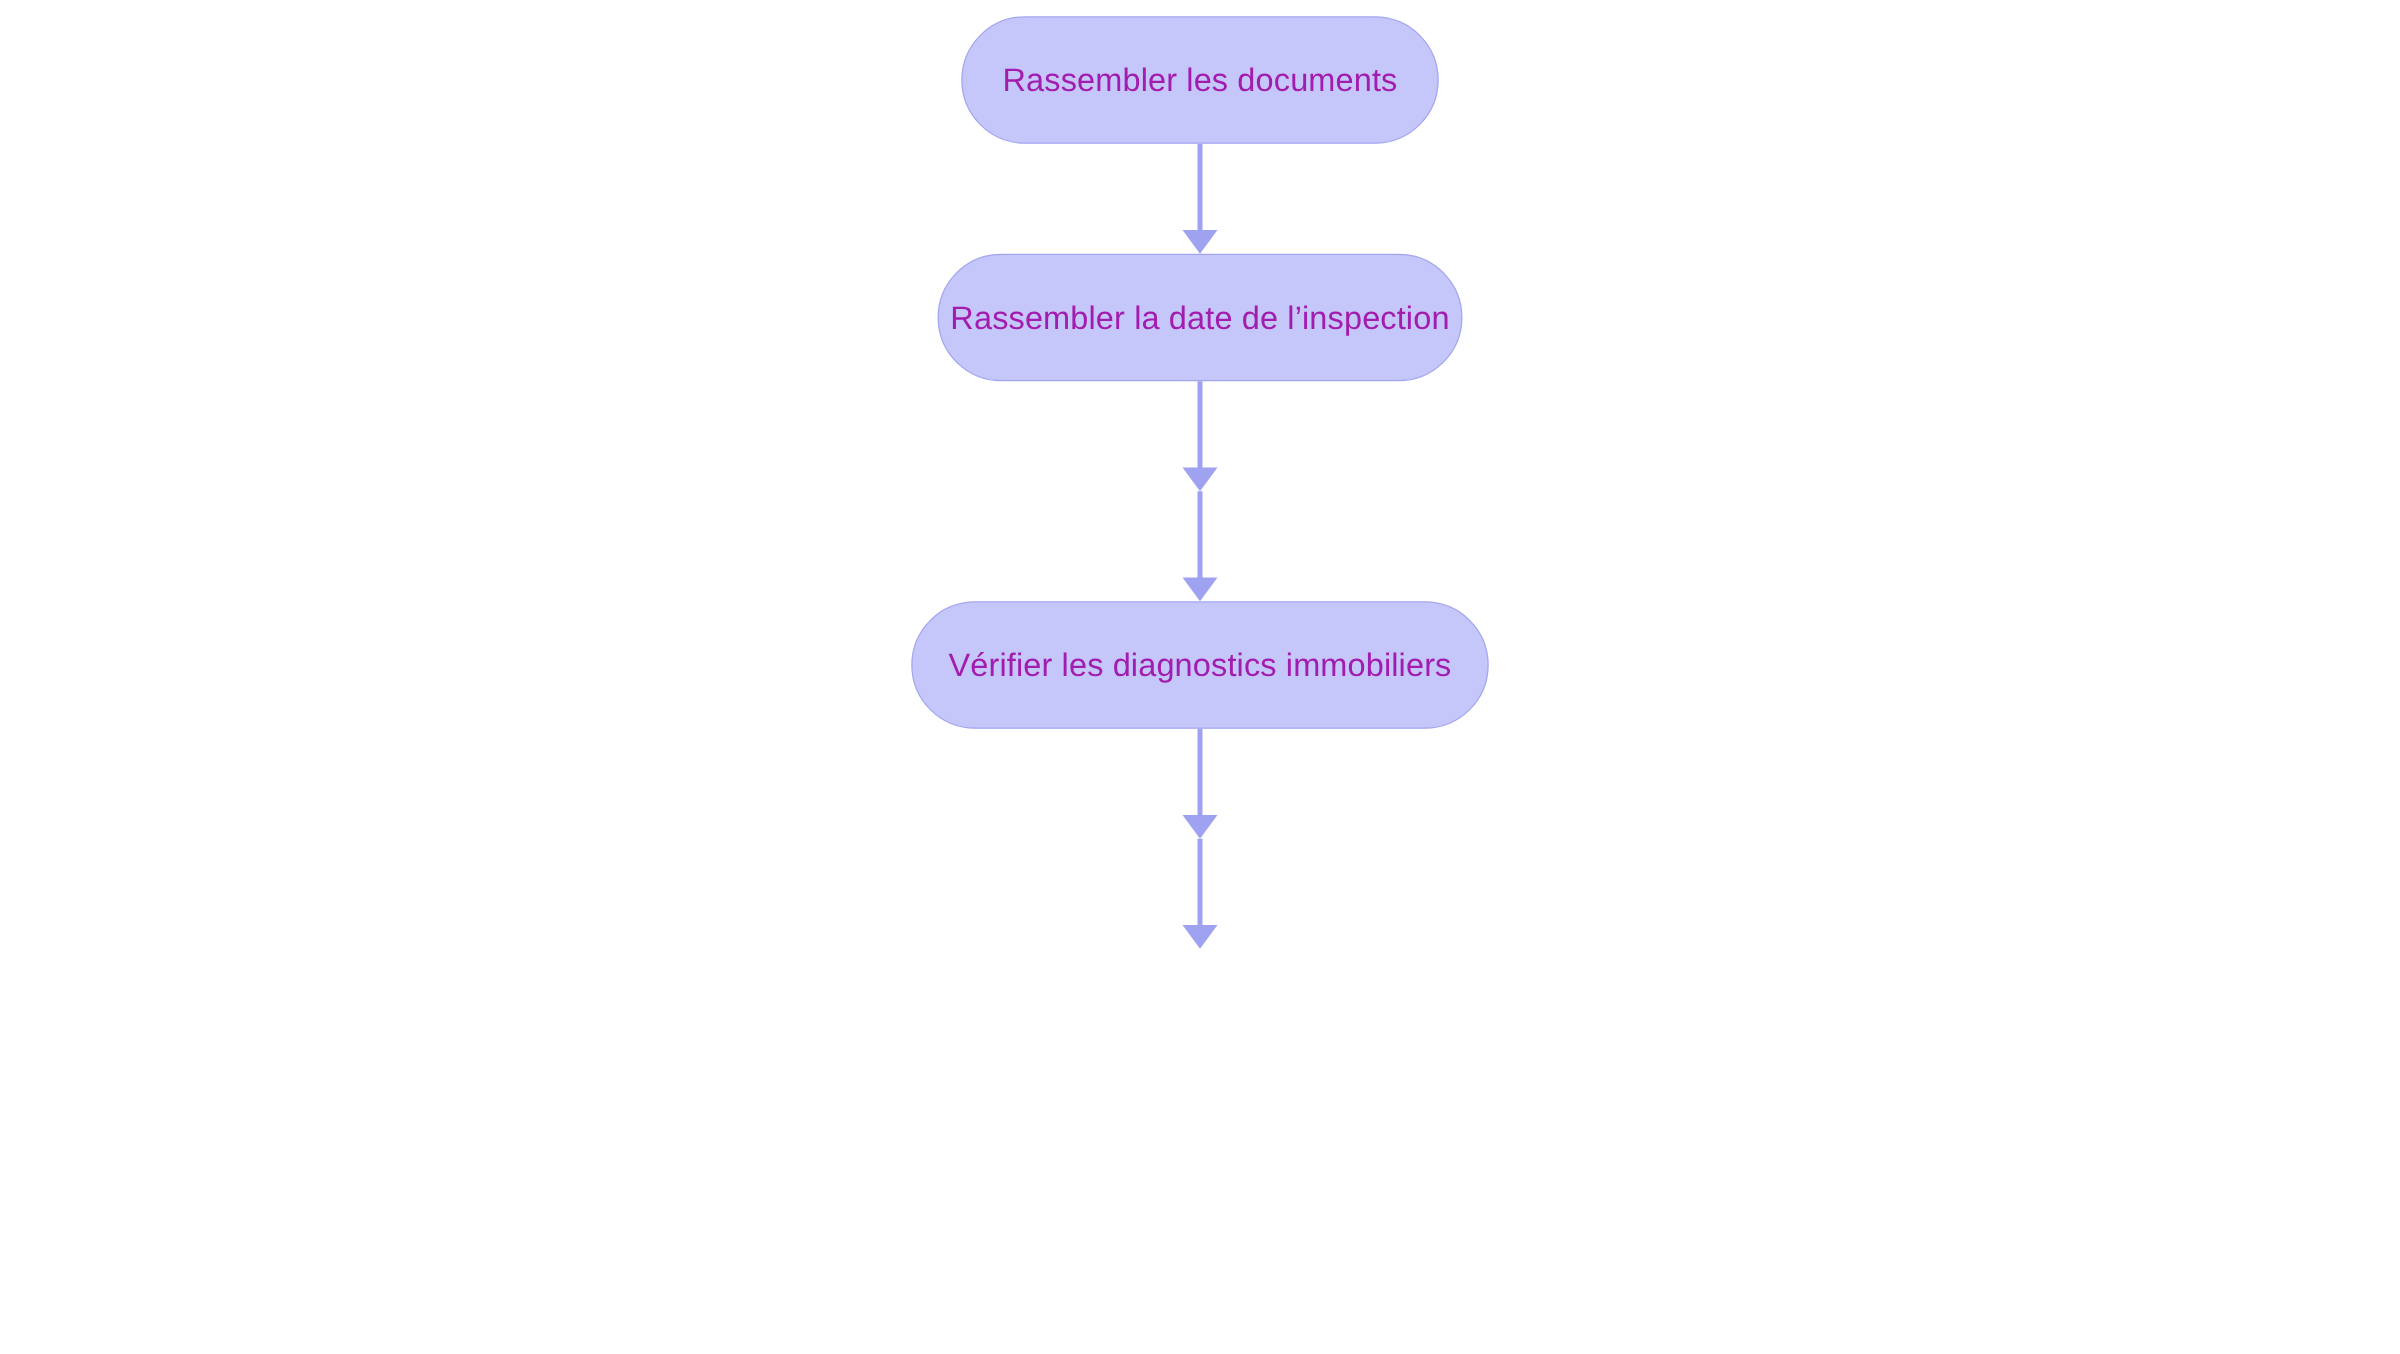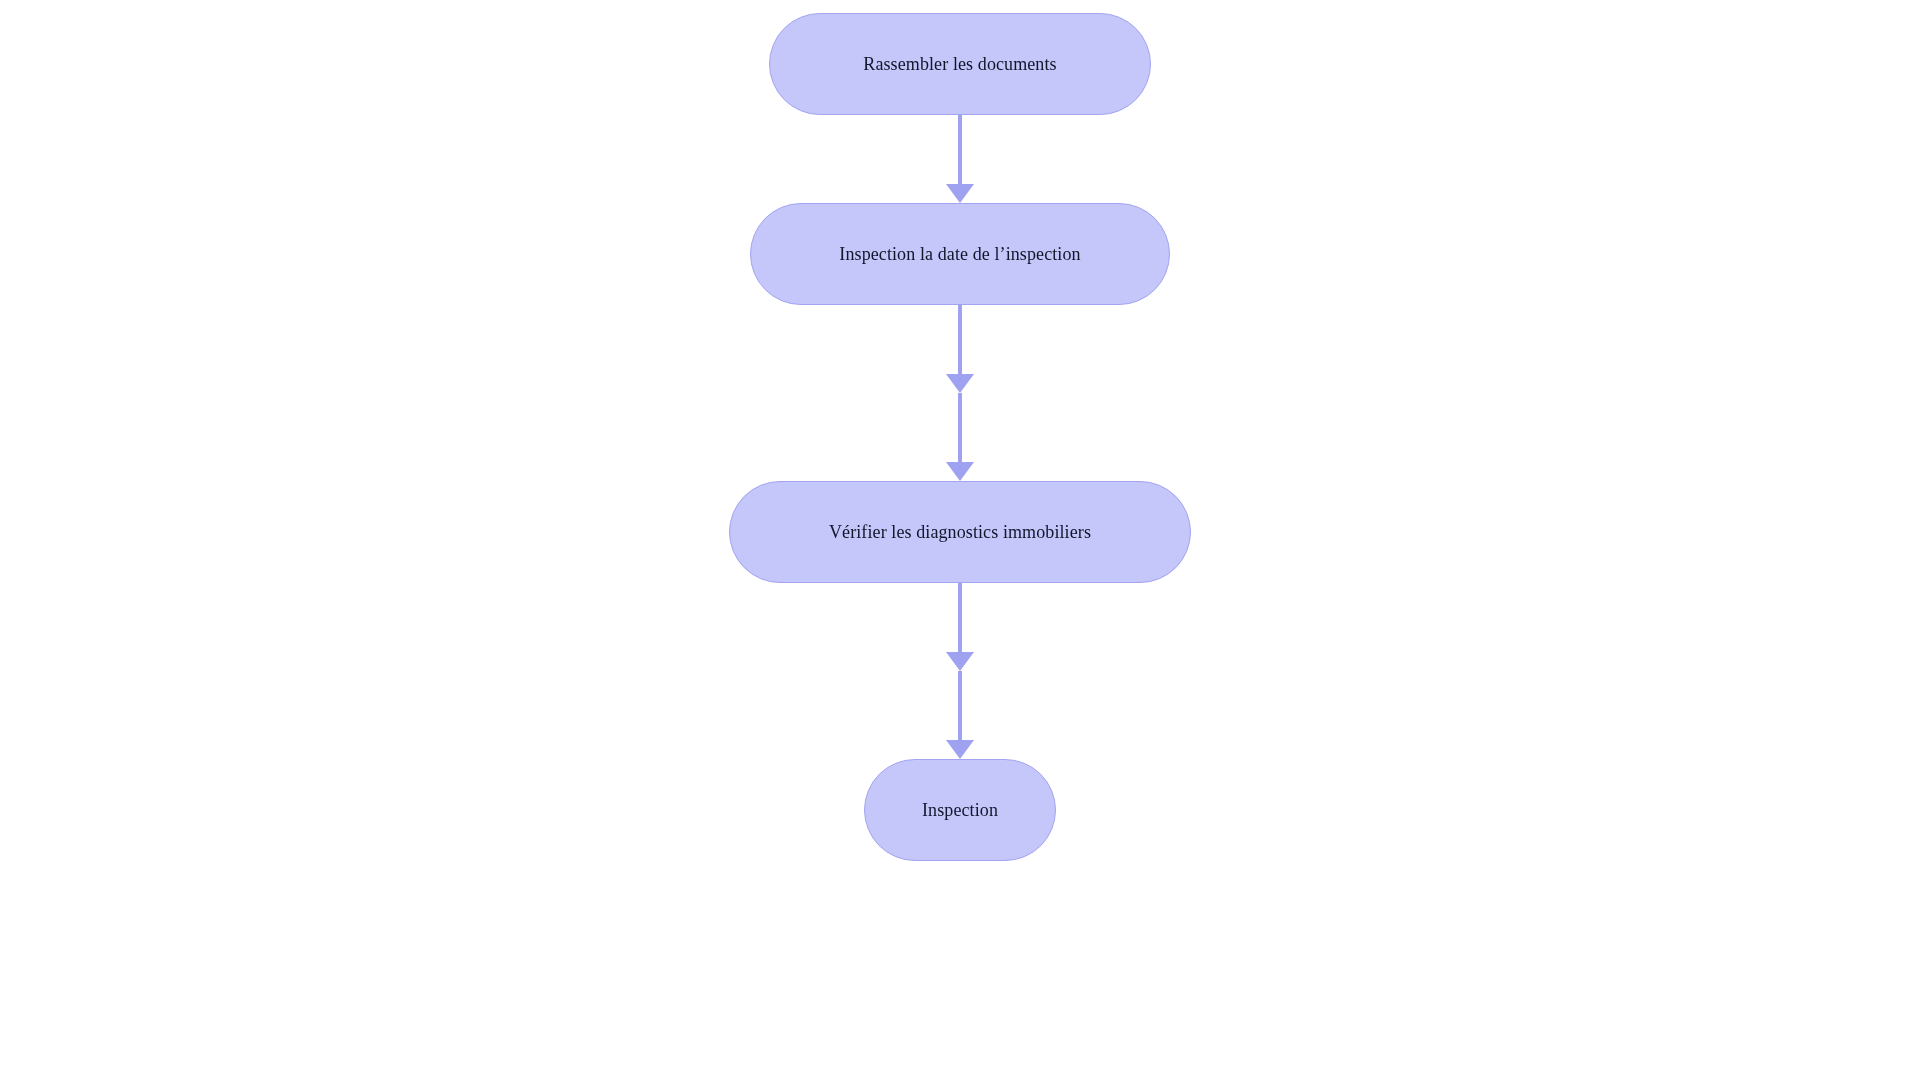--- a/index.html
+++ b/index.html
@@ -42,23 +42,23 @@
     border-radius: 51px;
     background: #c5c6fa;
     border: 1.6px solid #a3a5f0;
     display: flex;
     align-items: center;
     justify-content: center;
     flex: 0 0 auto;
   }
 
   .node-label {
-    color: #0f172a;
-    font-family: Liberation Serif, serif;
-    font-size: 18px;
+    color: #a21caf;
+    font-family: Liberation Sans, sans-serif;
+    font-size: 26px;
     font-weight: 400;
     letter-spacing: 0.1px;
     white-space: nowrap;
     line-height: 1;
   }
 
   .connector {
     position: relative;
     width: 30px;
     height: 88px;
@@ -102,21 +102,21 @@
     <div class="node w-0">
       <span class="node-label">Rassembler les documents</span>
     </div>
 
     <div class="connector">
       <div class="stem"></div>
       <div class="head"></div>
     </div>
 
     <div class="node w-1">
-      <span class="node-label">Inspection la date de l’inspection</span>
+      <span class="node-label">Rassembler la date de l’inspection</span>
     </div>
 
     <div class="connector">
       <div class="stem"></div>
       <div class="head"></div>
     </div>
 
 
     <div class="connector">
       <div class="stem"></div>
@@ -131,18 +131,15 @@
       <div class="stem"></div>
       <div class="head"></div>
     </div>
 
 
     <div class="connector">
       <div class="stem"></div>
       <div class="head"></div>
     </div>
 
-    <div class="node w-5">
-      <span class="node-label">Inspection</span>
-    </div>
 
   </div>
 </div>
 
 </body></html>

